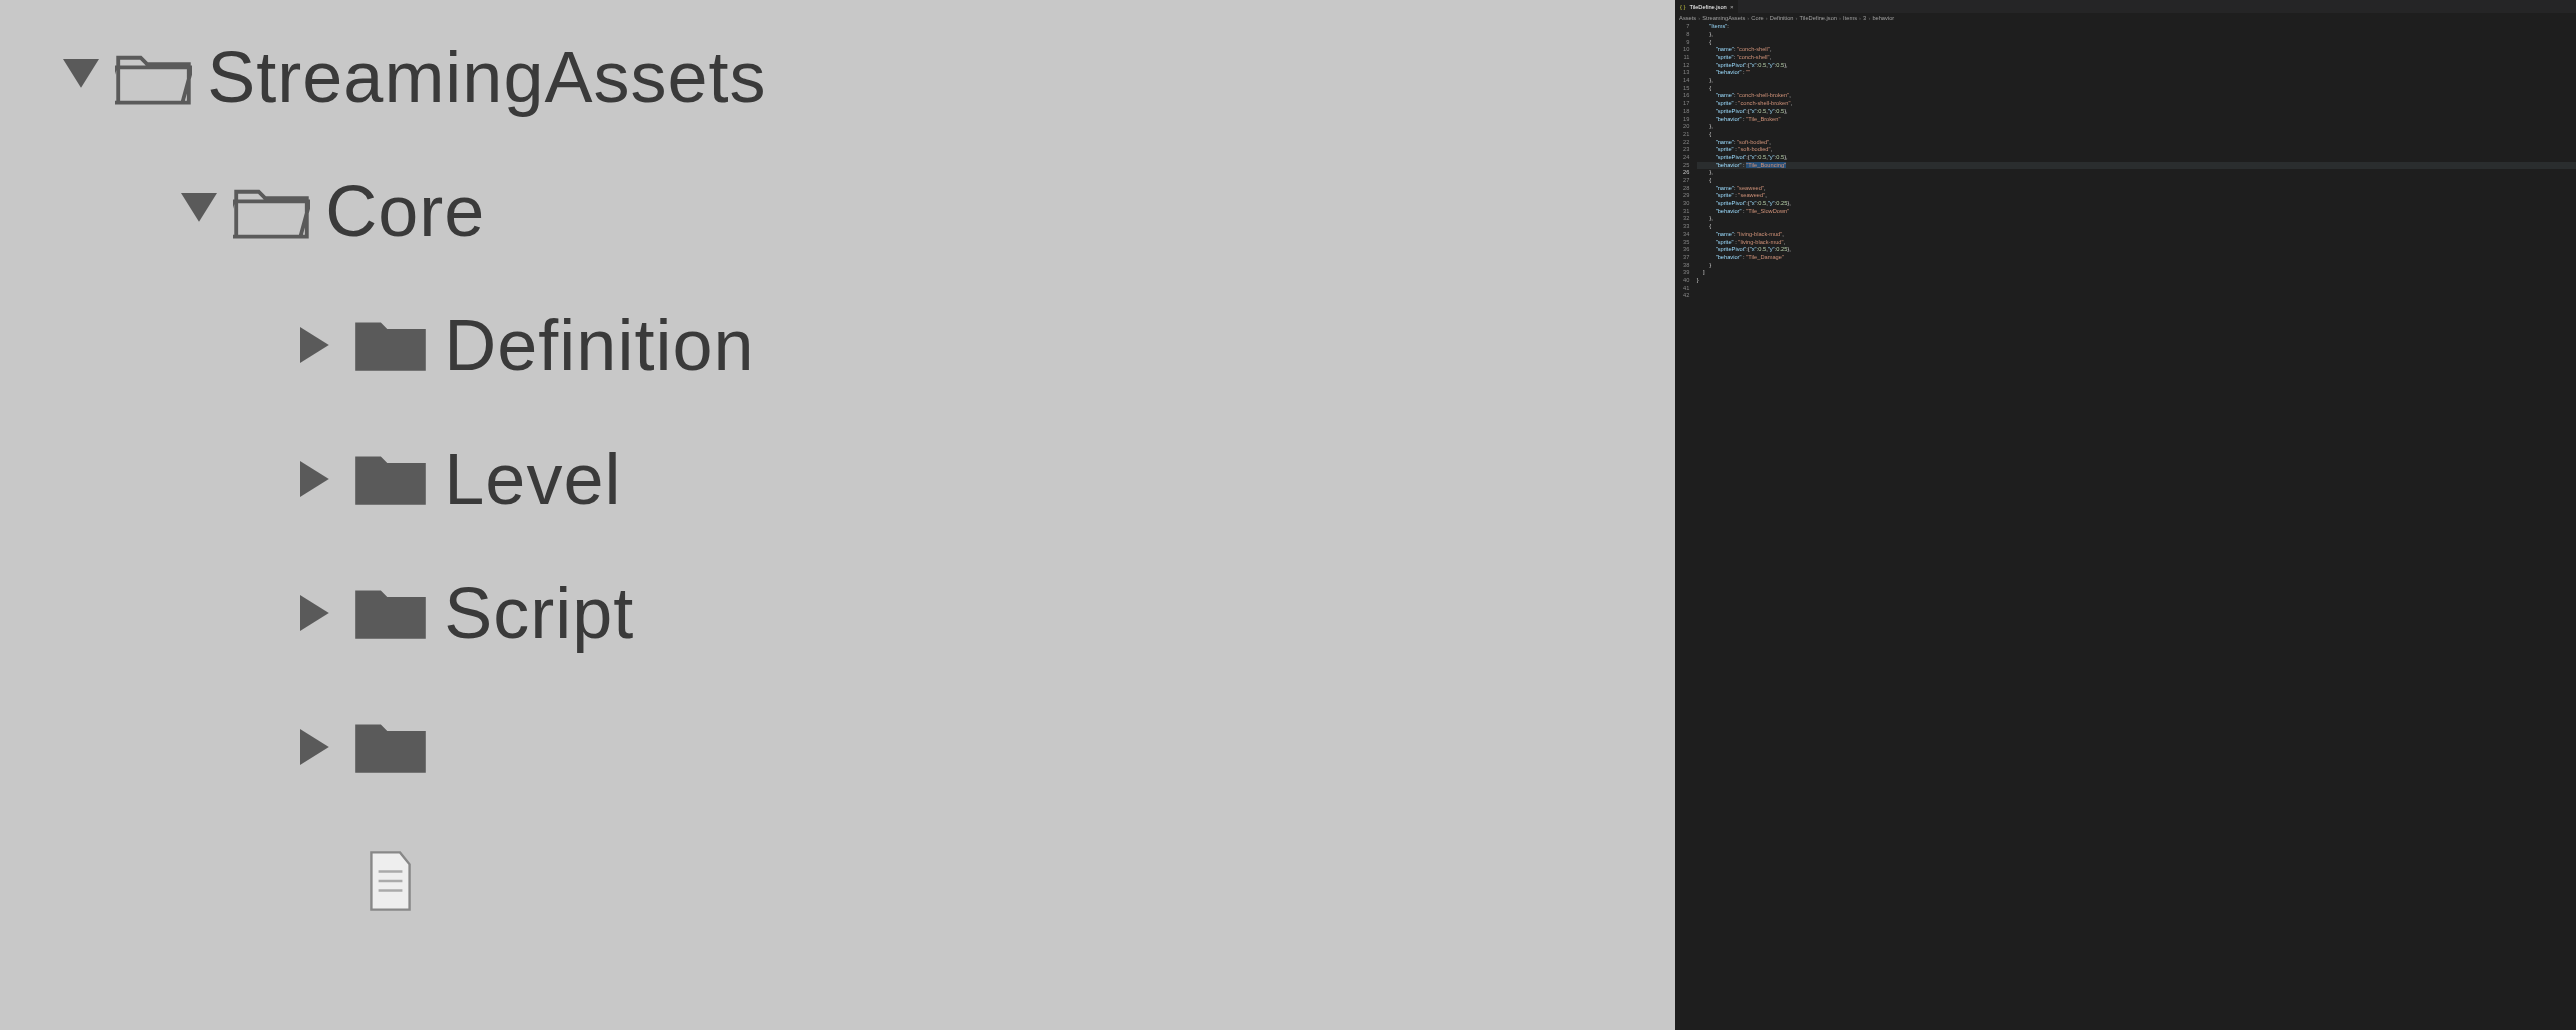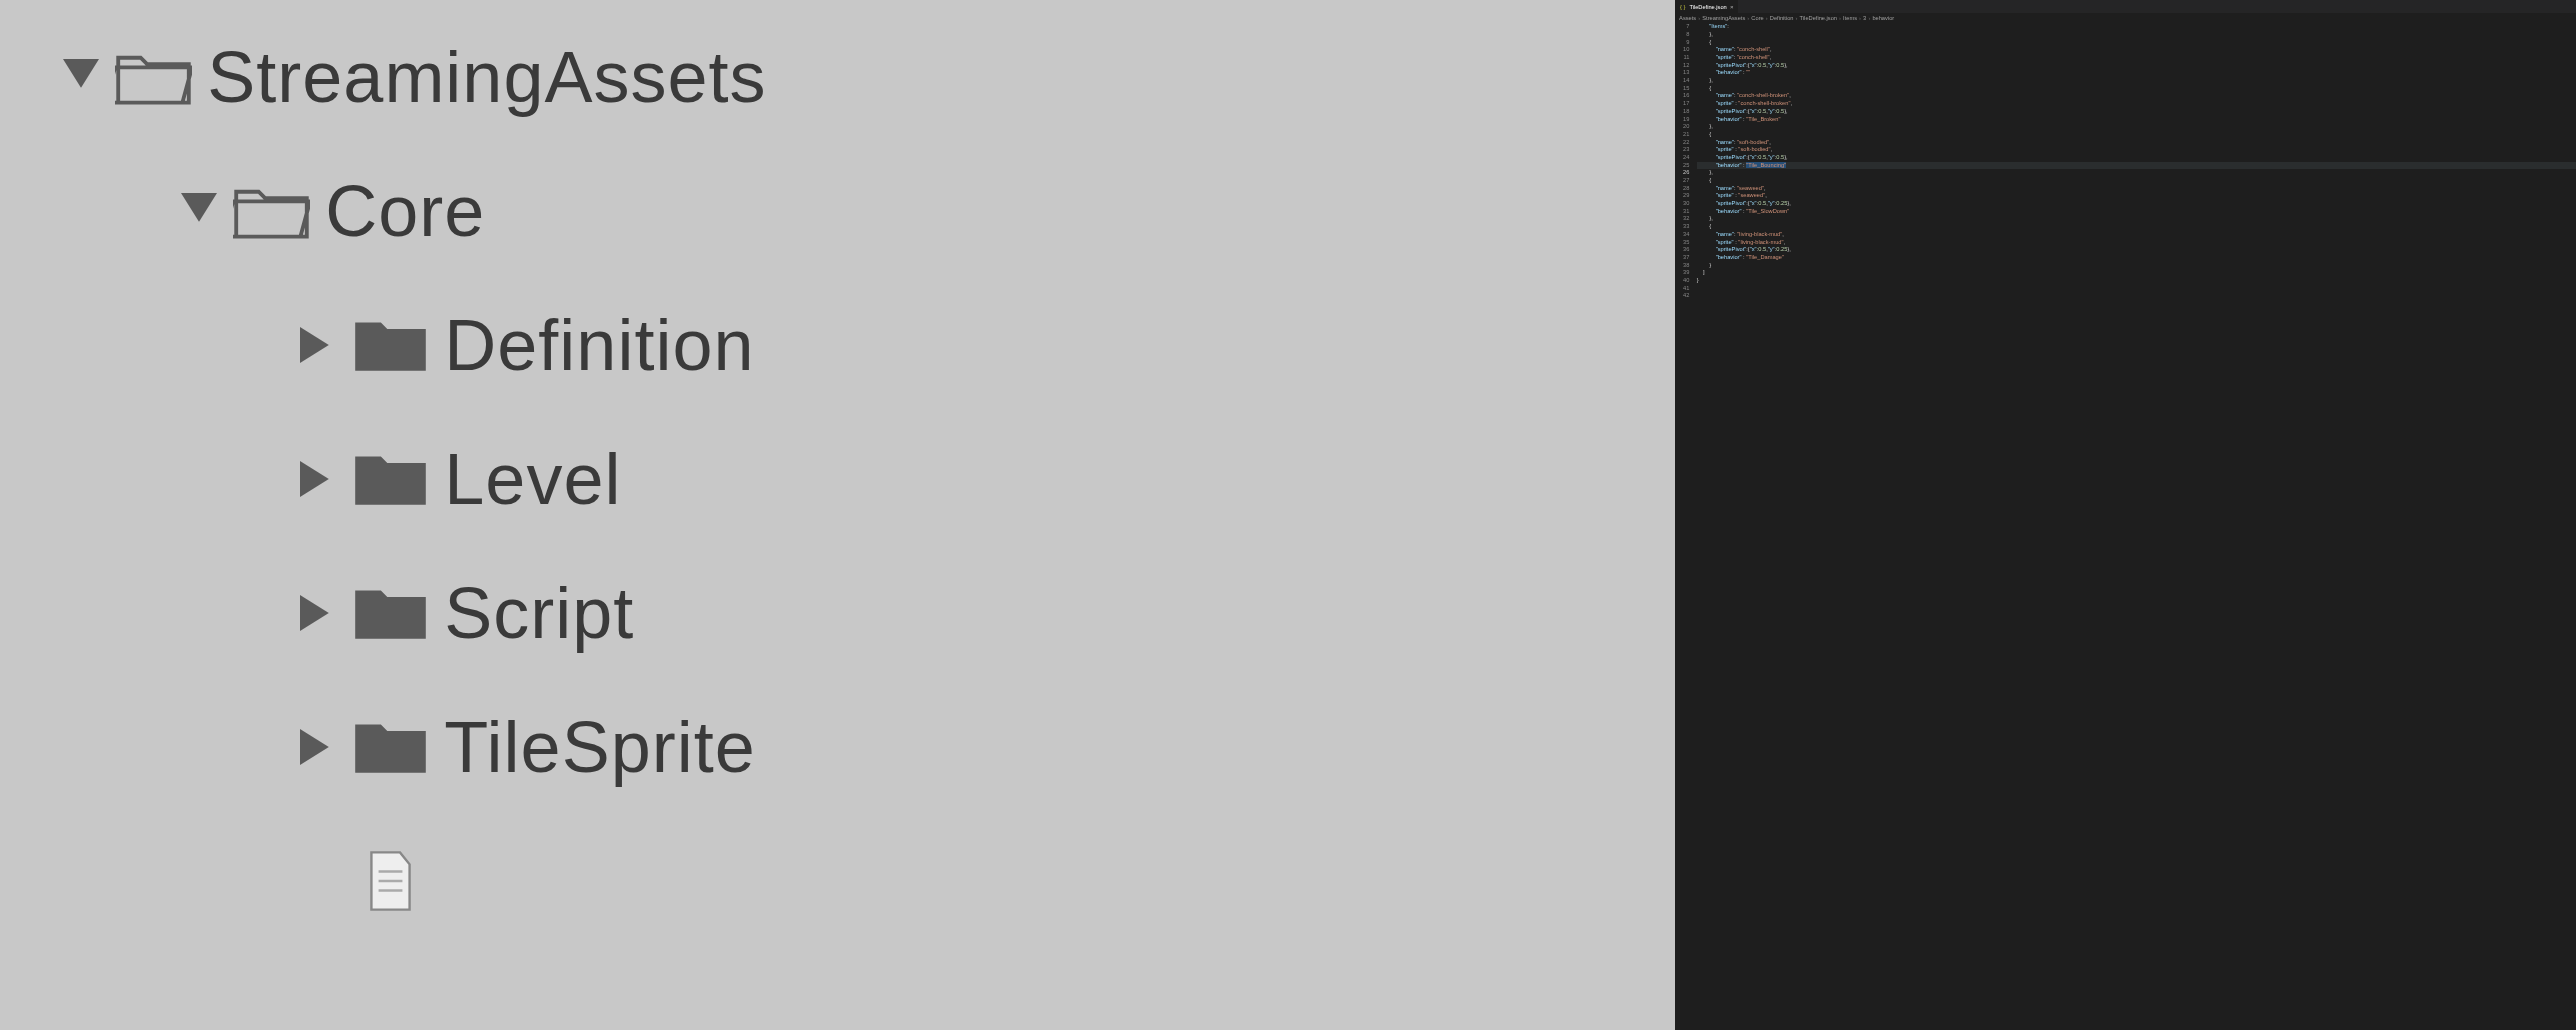--- a/index.html
+++ b/index.html
@@ -124,21 +124,20 @@
     <span class="arrow">
       <svg viewBox="0 0 10 10">
           <polygon points="0,0 8,5 0,10" fill="#5a5a5a"></polygon>
         </svg>
     </span>
     <span class="icon">
       <svg viewBox="0 0 24 18">
           <path d="M1 2 h8 l2 2 h12 v13 h-22 z" fill="#5a5a5a"></path>
         </svg>
     </span>
-    <span class="label">TileSprite</span>
   </div>
 
   <div class="tree-row indent-2">
     <span class="arrow"></span>
     <span class="icon file-icon">
       <svg viewBox="0 0 20 26">
           <path d="M2 1 h12 l4 5 v19 h-16 z" fill="#eee" stroke="#888"></path>
           <path d="M5 9 h10 M5 13 h10 M5 17 h10" stroke="#aaa" stroke-width="1"></path>
         </svg>
     </span>

